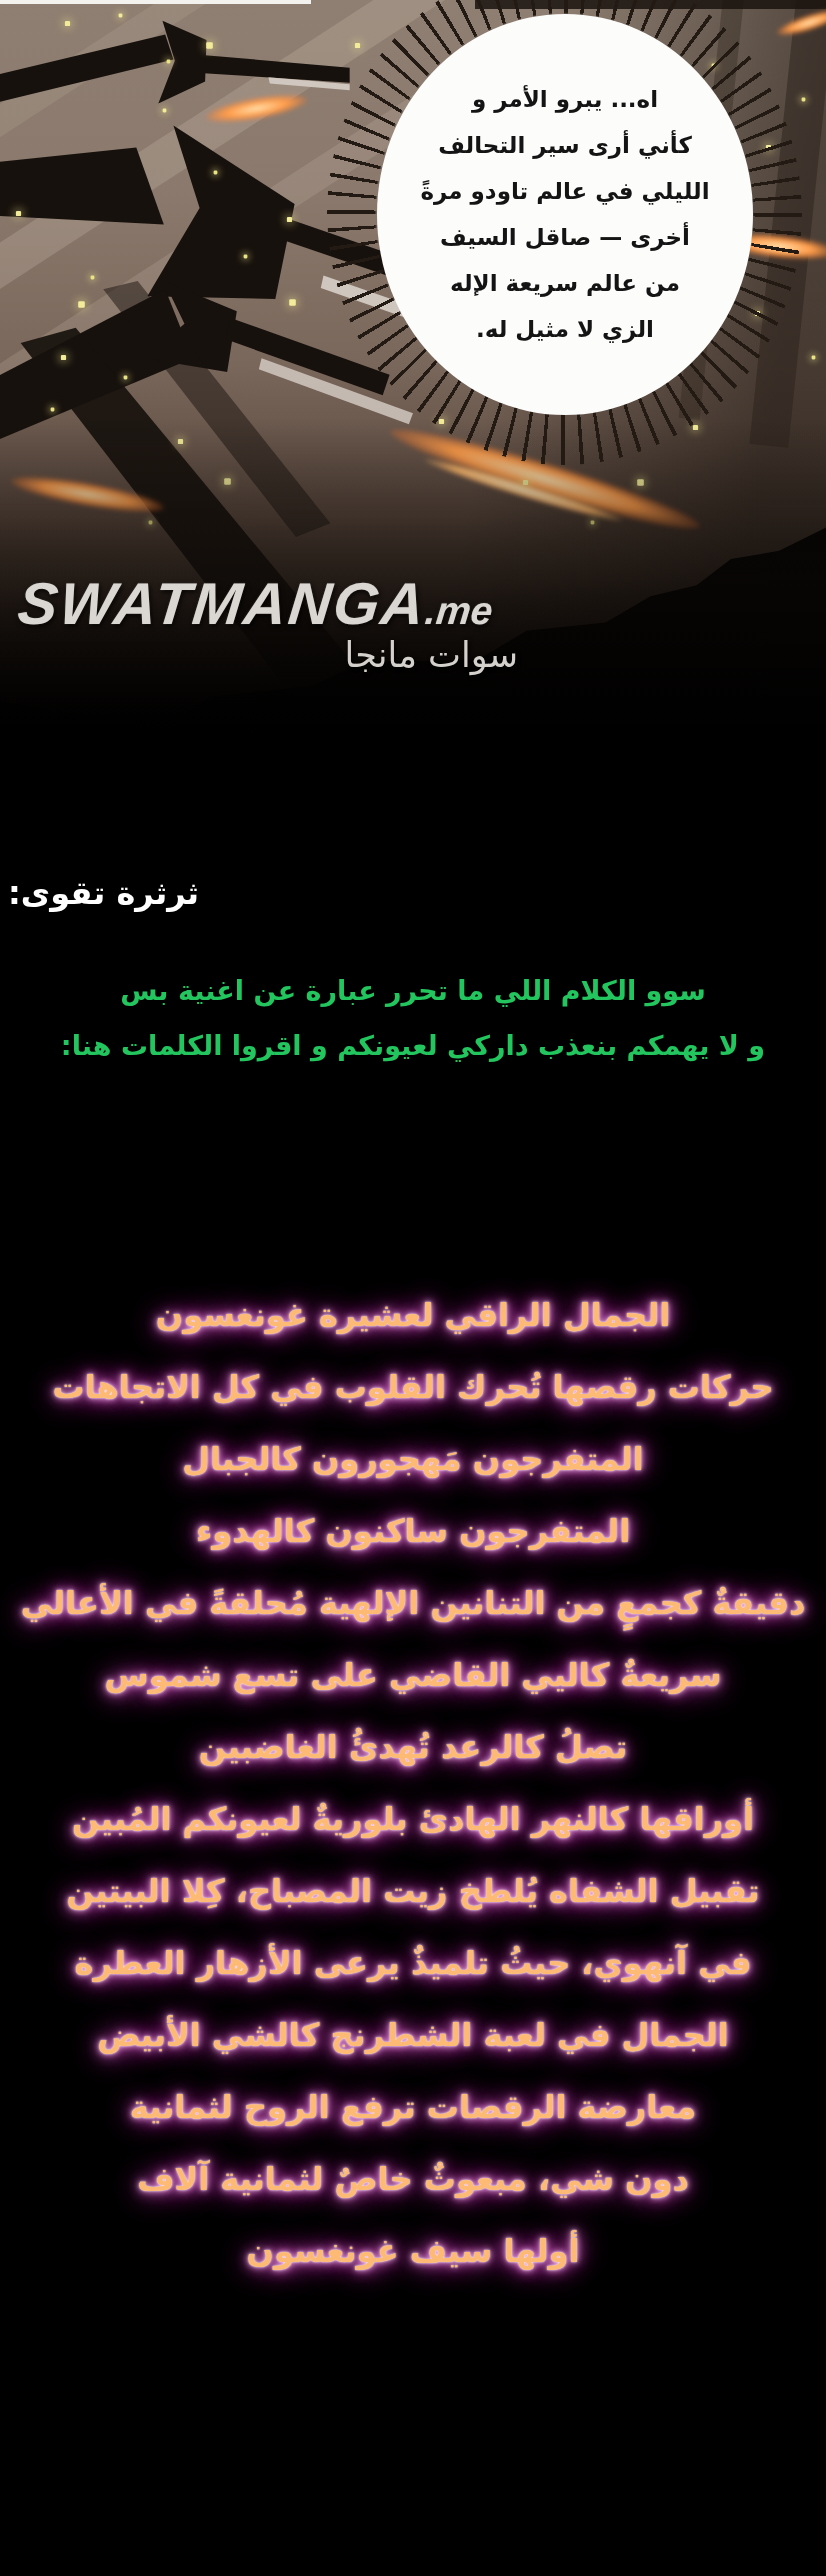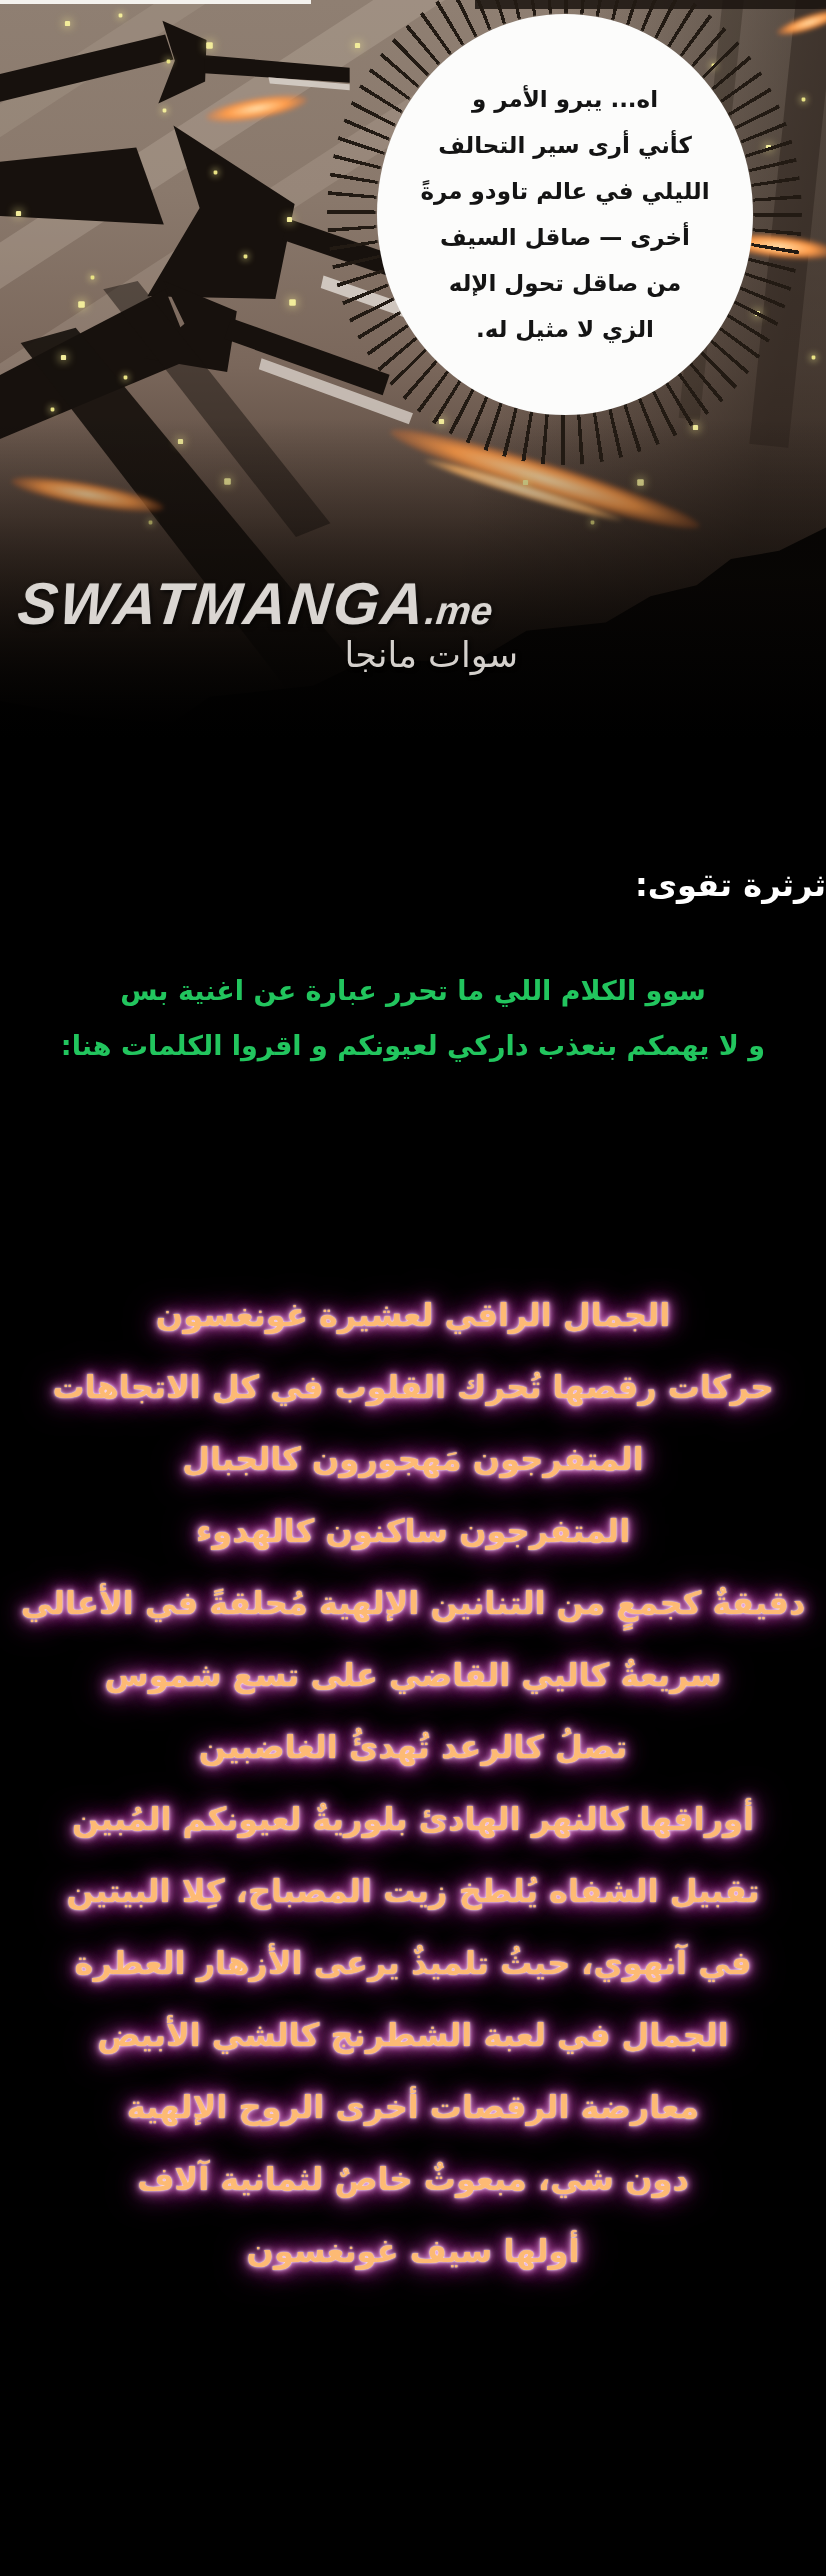--- a/index.html
+++ b/index.html
@@ -80,21 +80,21 @@
   
   .watermark{position:absolute;left:18px;top:573px;width:503px;}
   .wm-logo{font-family:"Liberation Sans",sans-serif;font-style:italic;font-weight:bold;
     font-size:59px;letter-spacing:2.1px;color:#dad6d2;transform:skewX(-6deg);white-space:nowrap;
     text-shadow:1.4px 2.1px 5.5px rgba(0,0,0,.85),0 0 1.4px #6b655f;line-height:63px;}
   .wm-tld{font-size:39px;letter-spacing:0;}
   .wm-arabic{font-size:35px;font-weight:normal;color:#d4d0cc;text-align:right;margin-top:-6.9px;
     padding-right:2.8px;text-shadow:1.4px 1.4px 4.1px rgba(0,0,0,.85);}
 
   
-  .note-heading{position:absolute;top:866px;left:0;right:0;margin:0;text-align:right;
+  .note-heading{position:absolute;top:866px;left:0;right:0;margin:8px;text-align:left;
     font-size:32px;font-weight:bold;color:#fff;}
   .note-lines{position:absolute;top:963px;left:0;right:0;text-align:center;
     font-size:27px;font-weight:bold;color:#22c55e;line-height:55px;}
   .poem{position:absolute;top:1279px;left:0;right:0;text-align:center;
     font-size:32px;font-weight:bold;color:#fdba74;line-height:72px;
     text-shadow:0 0 2.1px #ffffff,0 0 6.2px #f7b8ef,0 0 12.4px #e263d2,0 0 23.4px #c33bb0,0 0 34px #a22a92;}
 </style>
 </head>
 <body>
 
@@ -146,21 +146,21 @@
     </svg>
     <div class="panel-fade"></div>
 
     <div class="bubble-spikes"></div>
     <div class="bubble">
       <div class="bubble-text" dir="rtl">
           <div class="bubble-line">اه... يبرو الأمر و</div>
           <div class="bubble-line">كأني أرى سير التحالف</div>
           <div class="bubble-line">الليلي في عالم تاودو مرةً</div>
           <div class="bubble-line">أخرى — صاقل السيف</div>
-          <div class="bubble-line">من صاقل تحول الإله</div>
+          <div class="bubble-line">من عالم سريعة الإله</div>
           <div class="bubble-line">الزي لا مثيل له.</div>
         </div>
     </div>
 
     <div class="watermark">
       <div class="wm-logo"><span>SWATMANGA</span><span class="wm-tld">.me</span></div>
       <div class="wm-arabic" dir="rtl">سوات مانجا</div>
     </div>
   </section>
 
@@ -176,19 +176,19 @@
       <div class="poem-line">حركات رقصها تُحرك القلوب في كل الاتجاهات</div>
       <div class="poem-line">المتفرجون مَهجورون كالجبال</div>
       <div class="poem-line">المتفرجون ساكنون كالهدوء</div>
       <div class="poem-line">دقيقةٌ كجمعٍ من التنانين الإلهية مُحلقةً في الأعالي</div>
       <div class="poem-line">سريعةٌ كاليي القاضي على تسع شموس</div>
       <div class="poem-line">تصلُ كالرعد تُهدئُ الغاضبين</div>
       <div class="poem-line">أوراقها كالنهر الهادئ بلوريةٌ لعيونكم المُبين</div>
       <div class="poem-line">تقبيل الشفاه يُلطخ زيت المصباح، كِلا البيتين</div>
       <div class="poem-line">في آنهوي، حيثُ تلميذٌ يرعى الأزهار العطرة</div>
       <div class="poem-line">الجمال في لعبة الشطرنج كالشي الأبيض</div>
-      <div class="poem-line">معارضة الرقصات أخرى الروح الإلهية</div>
+      <div class="poem-line">معارضة الرقصات ترفع الروح لثمانية</div>
       <div class="poem-line">دون شي، مبعوثٌ خاصٌ لثمانية آلاف</div>
       <div class="poem-line">أولها سيف غونغسون</div>
     </div>
 
 </div>
 
 
 </body></html>

